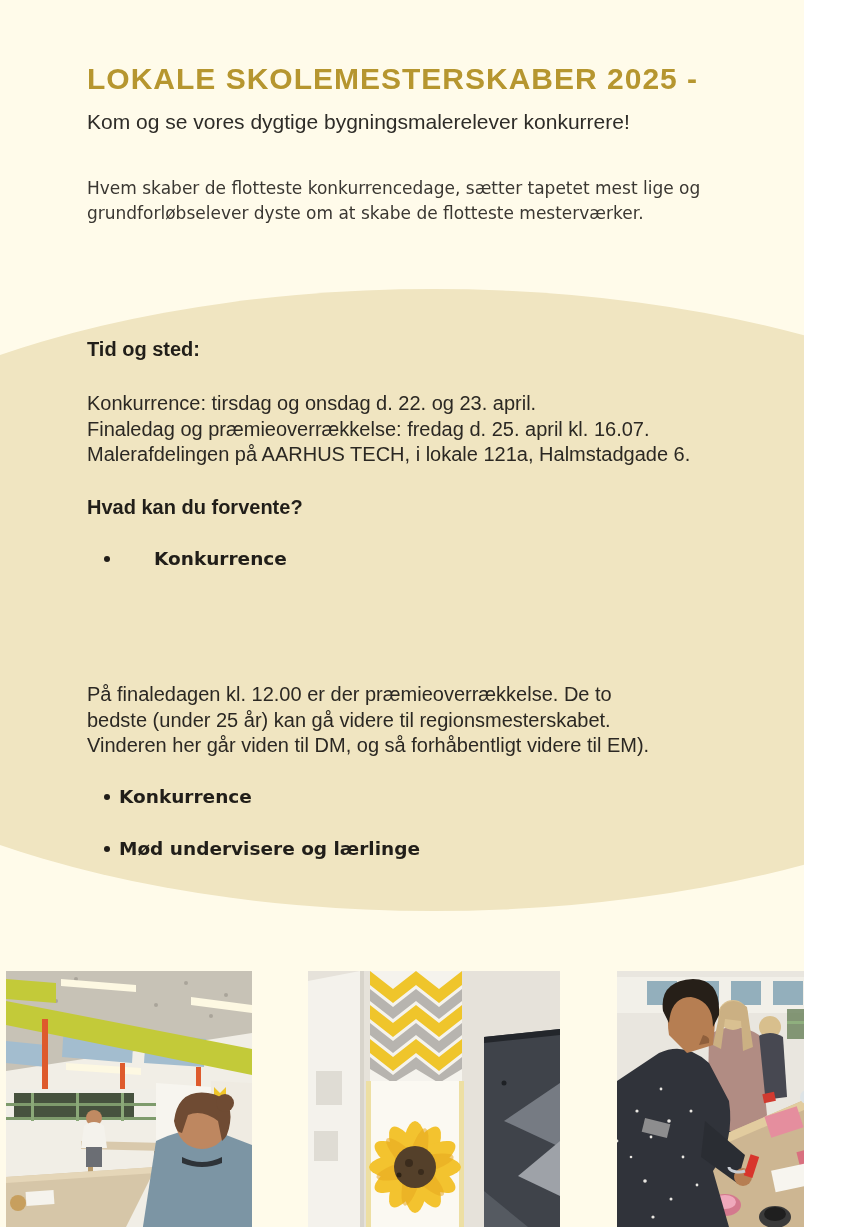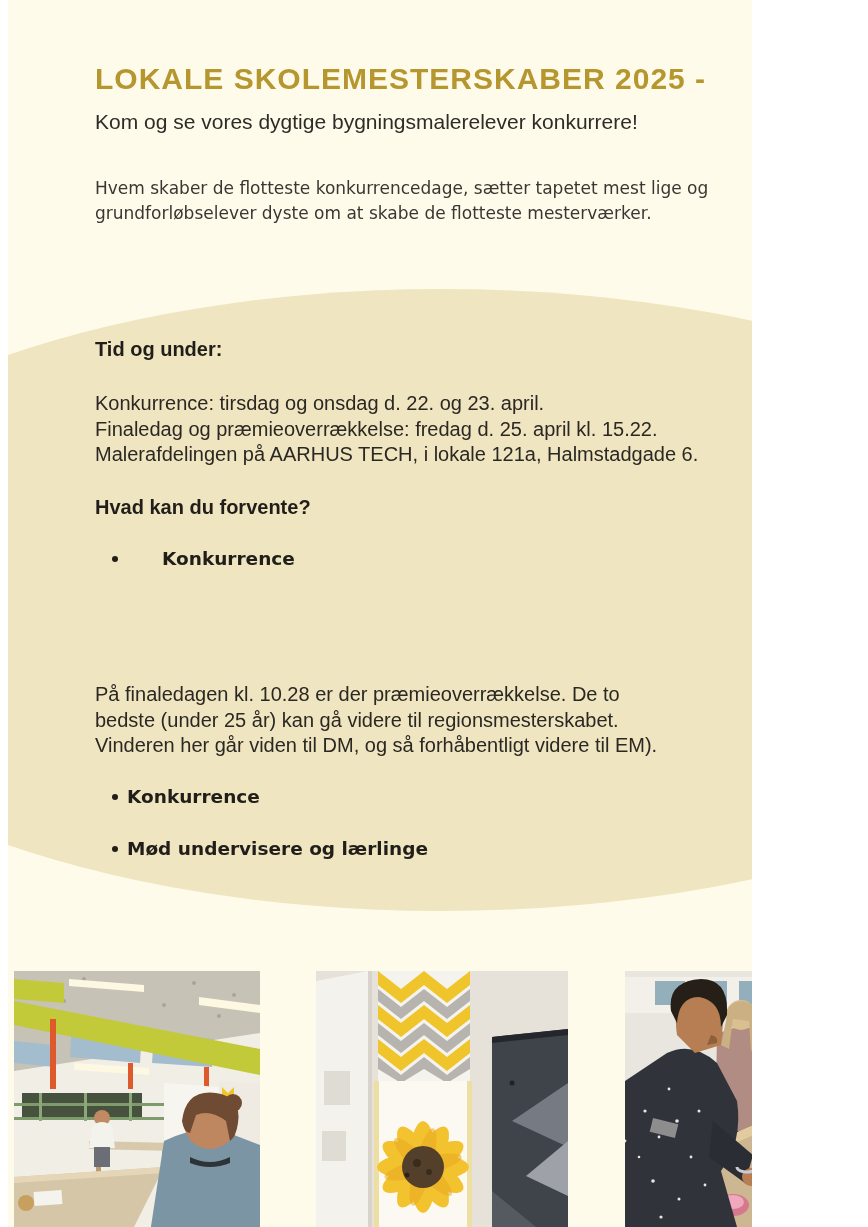--- a/index.html
+++ b/index.html
@@ -1,23 +1,22 @@
 <!DOCTYPE html>
 <html lang="da"><head>
 <meta charset="utf-8">
 <style>
   html,body{margin:0;padding:0;}
   .page{
     position:relative;
-    width:744px;height:1227px;
+    width:804px;height:1227px;
     background:#FFFBEA;
     overflow:hidden;
     font-family:"Liberation Sans", sans-serif;
     color:#2B2823;
-    margin-left:8px;
   }
   .blob{
     position:absolute;
     left:-271px;top:289px;
     width:1410px;height:622px;
     background:#F0E5C1;
     border-radius:50%;
   }
   .abs{position:absolute;left:87px;white-space:nowrap;}
   .title{
@@ -104,38 +103,38 @@
   <div class="blob"></div>
 
   <div class="abs title">LOKALE SKOLEMESTERSKABER 2025 -</div>
   <div class="abs subtitle">Kom og se vores dygtige bygningsmalerelever konkurrere!</div>
 
   <div class="abs intro">
     <div>Hvem skaber de flotteste konkurrencedage, sætter tapetet mest lige og</div>
     <div>grundforløbselever dyste om at skabe de flotteste mesterværker.</div>
   </div>
 
-  <div class="abs panel-heading h-tid">Tid og under:</div>
+  <div class="abs panel-heading h-tid">Tid og sted:</div>
 
   <div class="abs schedule">
     <div>Konkurrence: tirsdag og onsdag d. 22. og 23. april.</div>
-    <div>Finaledag og præmieoverrækkelse: fredag d. 25. april kl. 15.22.</div>
+    <div>Finaledag og præmieoverrækkelse: fredag d. 25. april kl. 16.07.</div>
     <div>Malerafdelingen på AARHUS TECH, i lokale 121a, Halmstadgade 6.</div>
   </div>
 
   <div class="abs panel-heading h-expect">Hvad kan du forvente?</div>
 
   <div class="abs bullet b1">
     <span class="dot"></span>
     <span class="bullet-label">Konkurrence</span>
   </div>
 
 
   <div class="abs cond-para">
-    <div>På finaledagen kl. 10.28 er der præmieoverrækkelse. De to</div>
+    <div>På finaledagen kl. 12.00 er der præmieoverrækkelse. De to</div>
     <div>bedste (under 25 år) kan gå videre til regionsmesterskabet.</div>
     <div>Vinderen her går viden til DM, og så forhåbentligt videre til EM).</div>
   </div>
 
   <div class="abs bullet b2">
     <span class="dot"></span>
     <span class="bullet-label">Konkurrence</span>
   </div>
 
   <div class="abs bullet b3">

